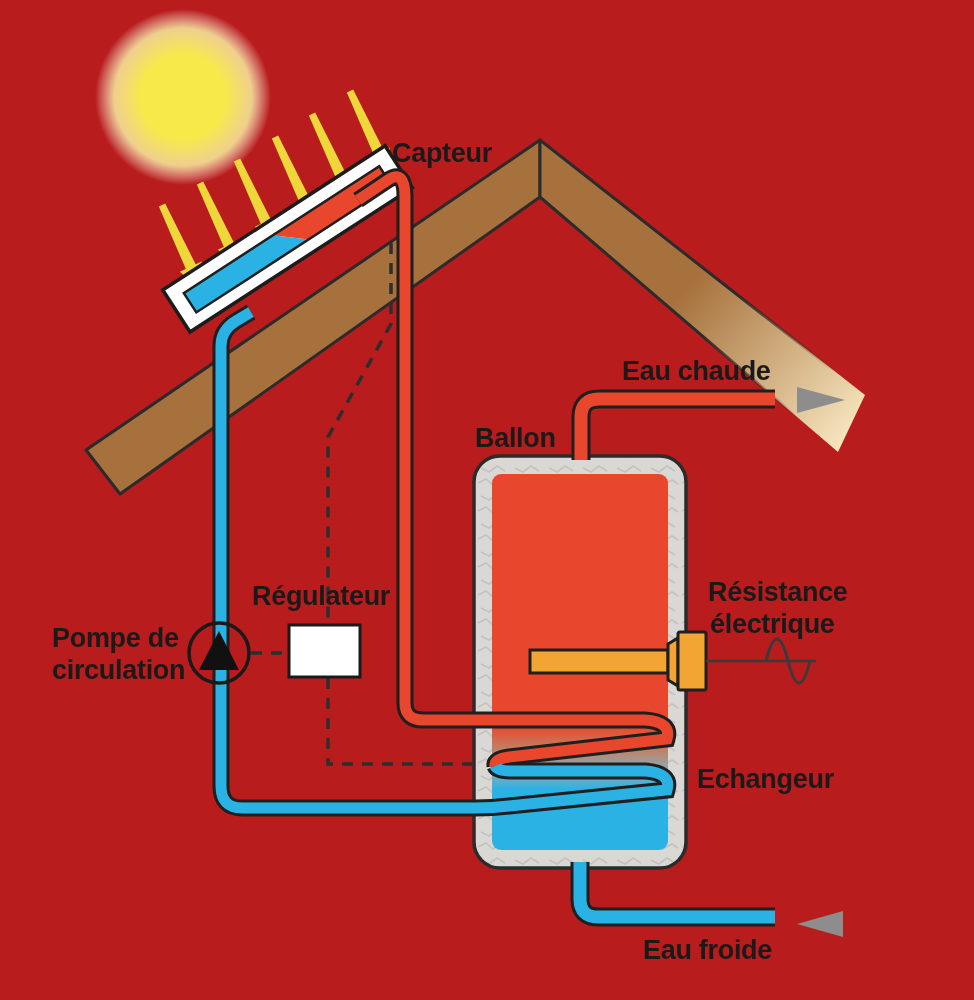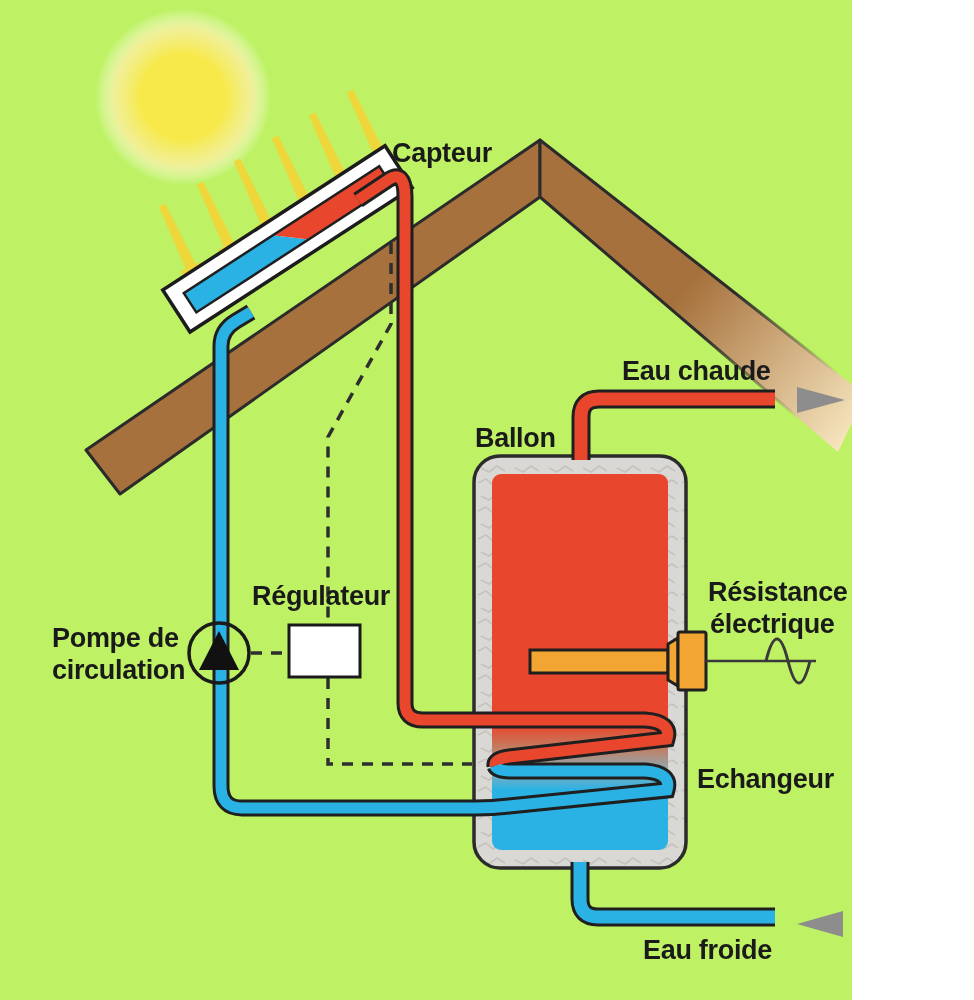--- a/index.html
+++ b/index.html
@@ -1,16 +1,16 @@
 <!DOCTYPE html>
 <html><head>
 <meta charset="utf-8">
 <style>
   html,body{margin:0;padding:0;background:#ffffff;}
-  .stage{width:852px;height:1000px;position:relative;background:#bef264;overflow:hidden;}
+  .stage{width:974px;height:1000px;position:relative;background:#b91c1c;overflow:hidden;}
   svg{display:block;}
   .label{font:700 27px "Liberation Sans", sans-serif;fill:#1a1a1a;letter-spacing:-0.3px;}
 </style>
 </head>
 <body>
 
 <div class="stage">
 <svg width="974" height="1000" viewBox="0 0 974 1000">
   <defs>
     <radialGradient id="sunG" cx="50%" cy="50%" r="50%">

